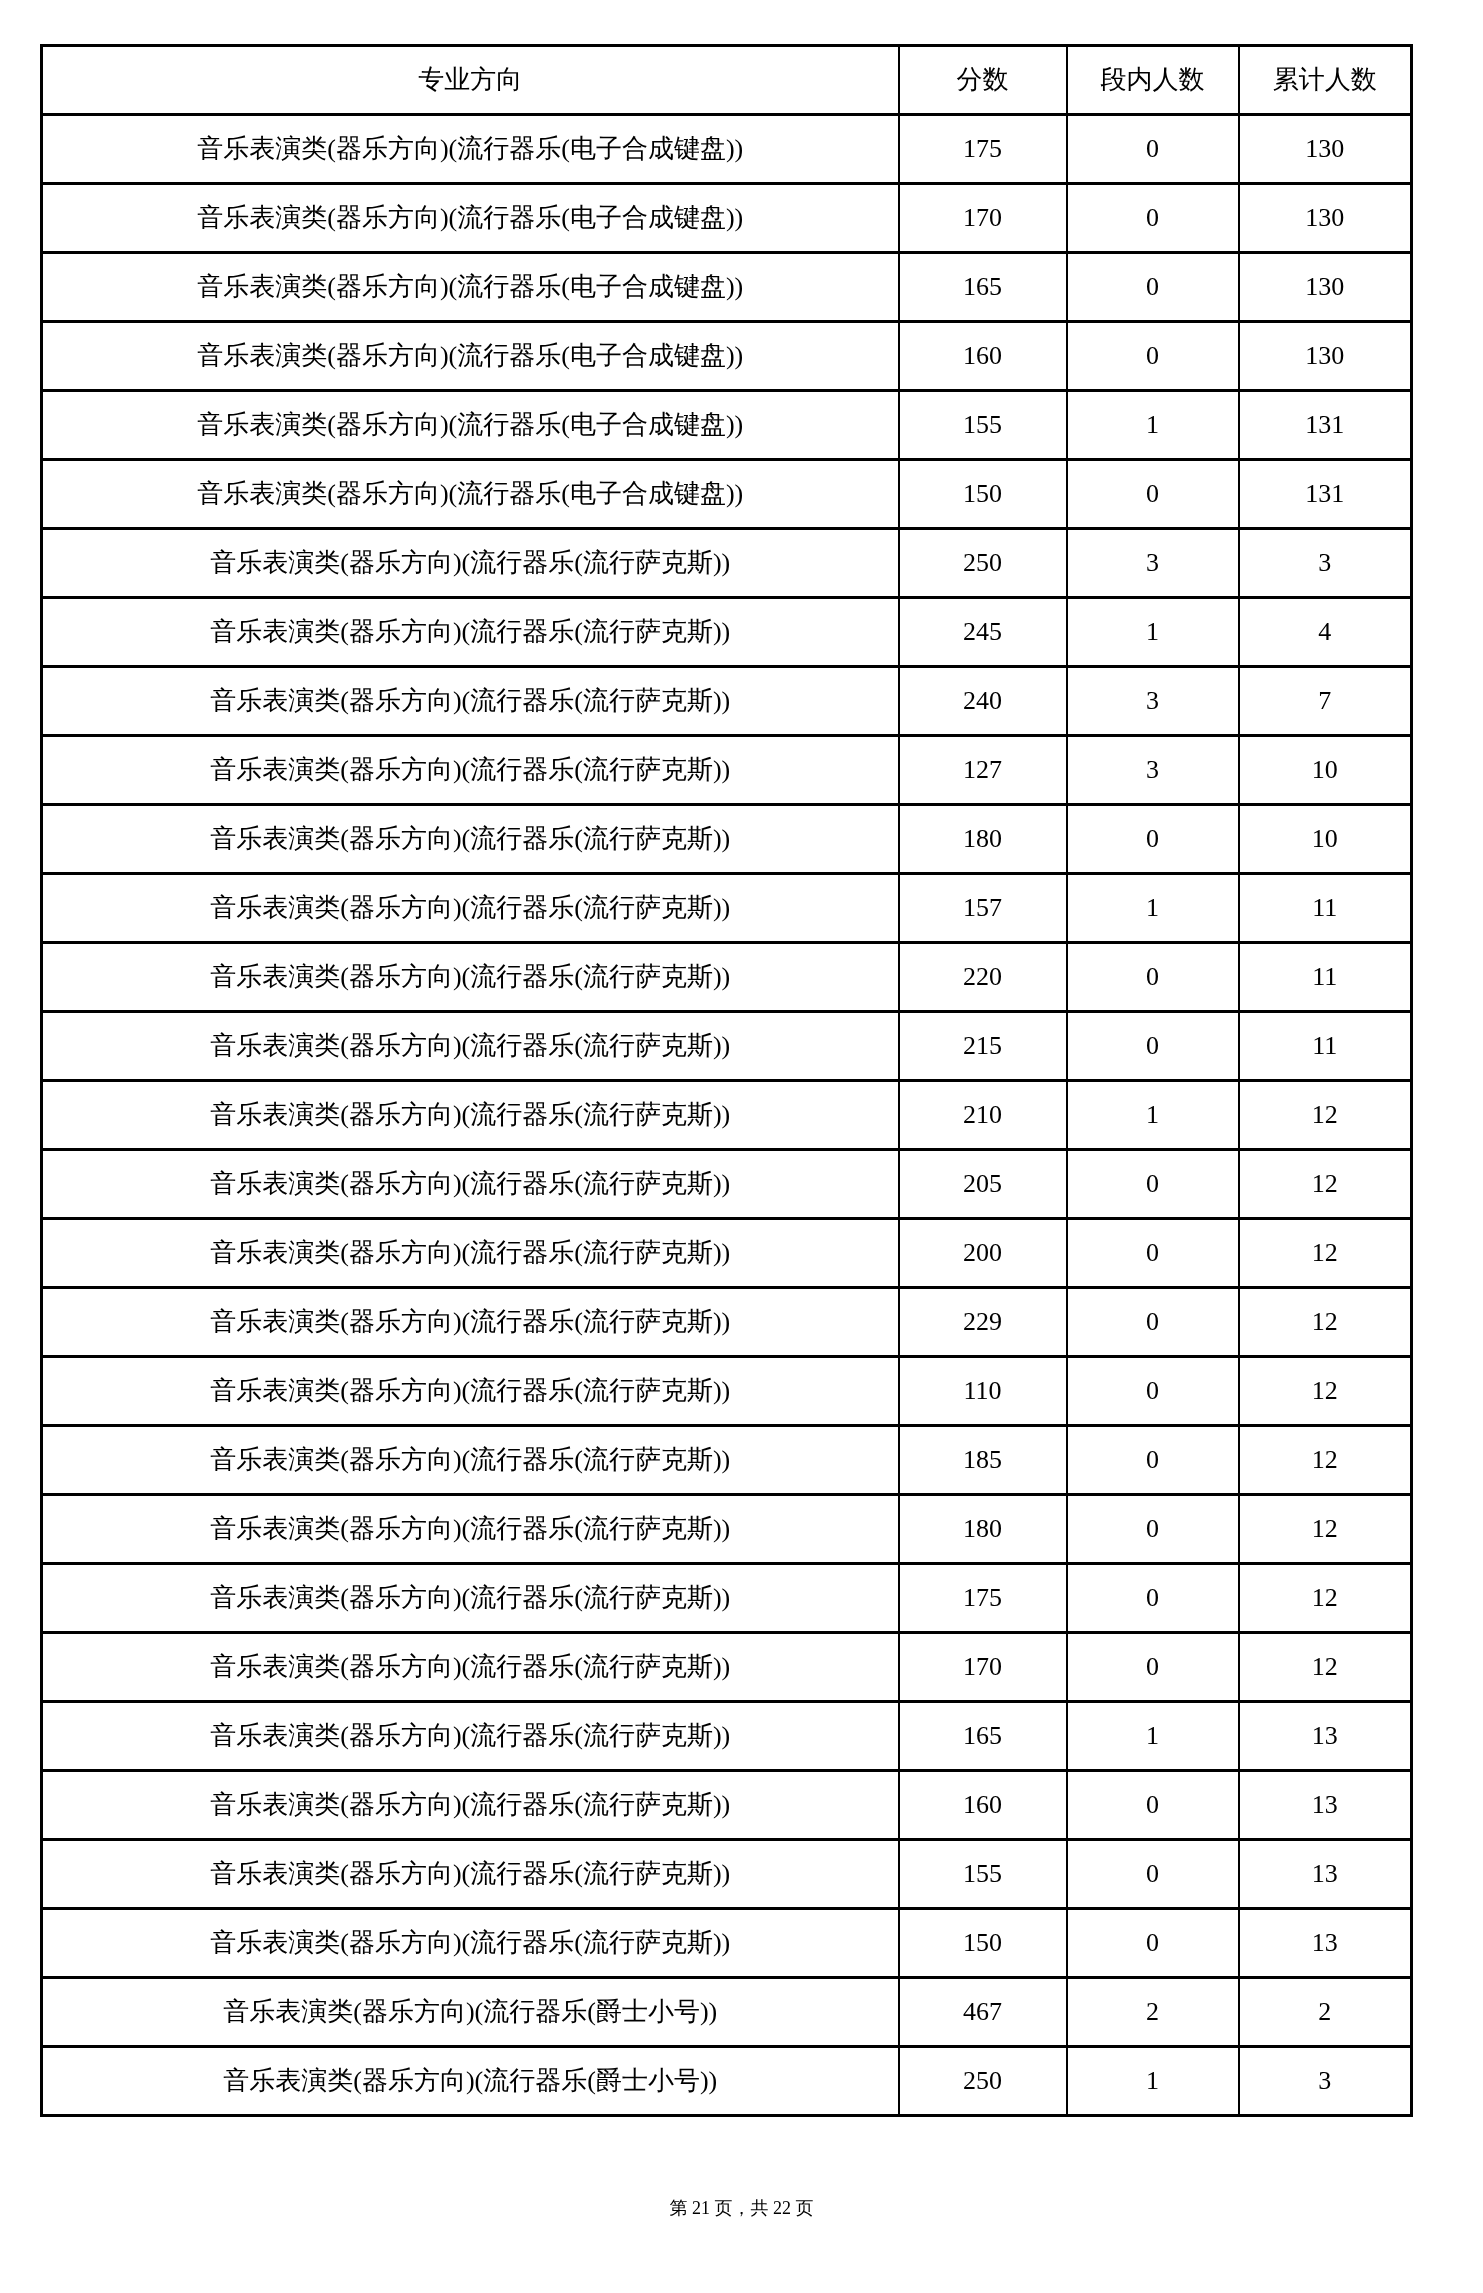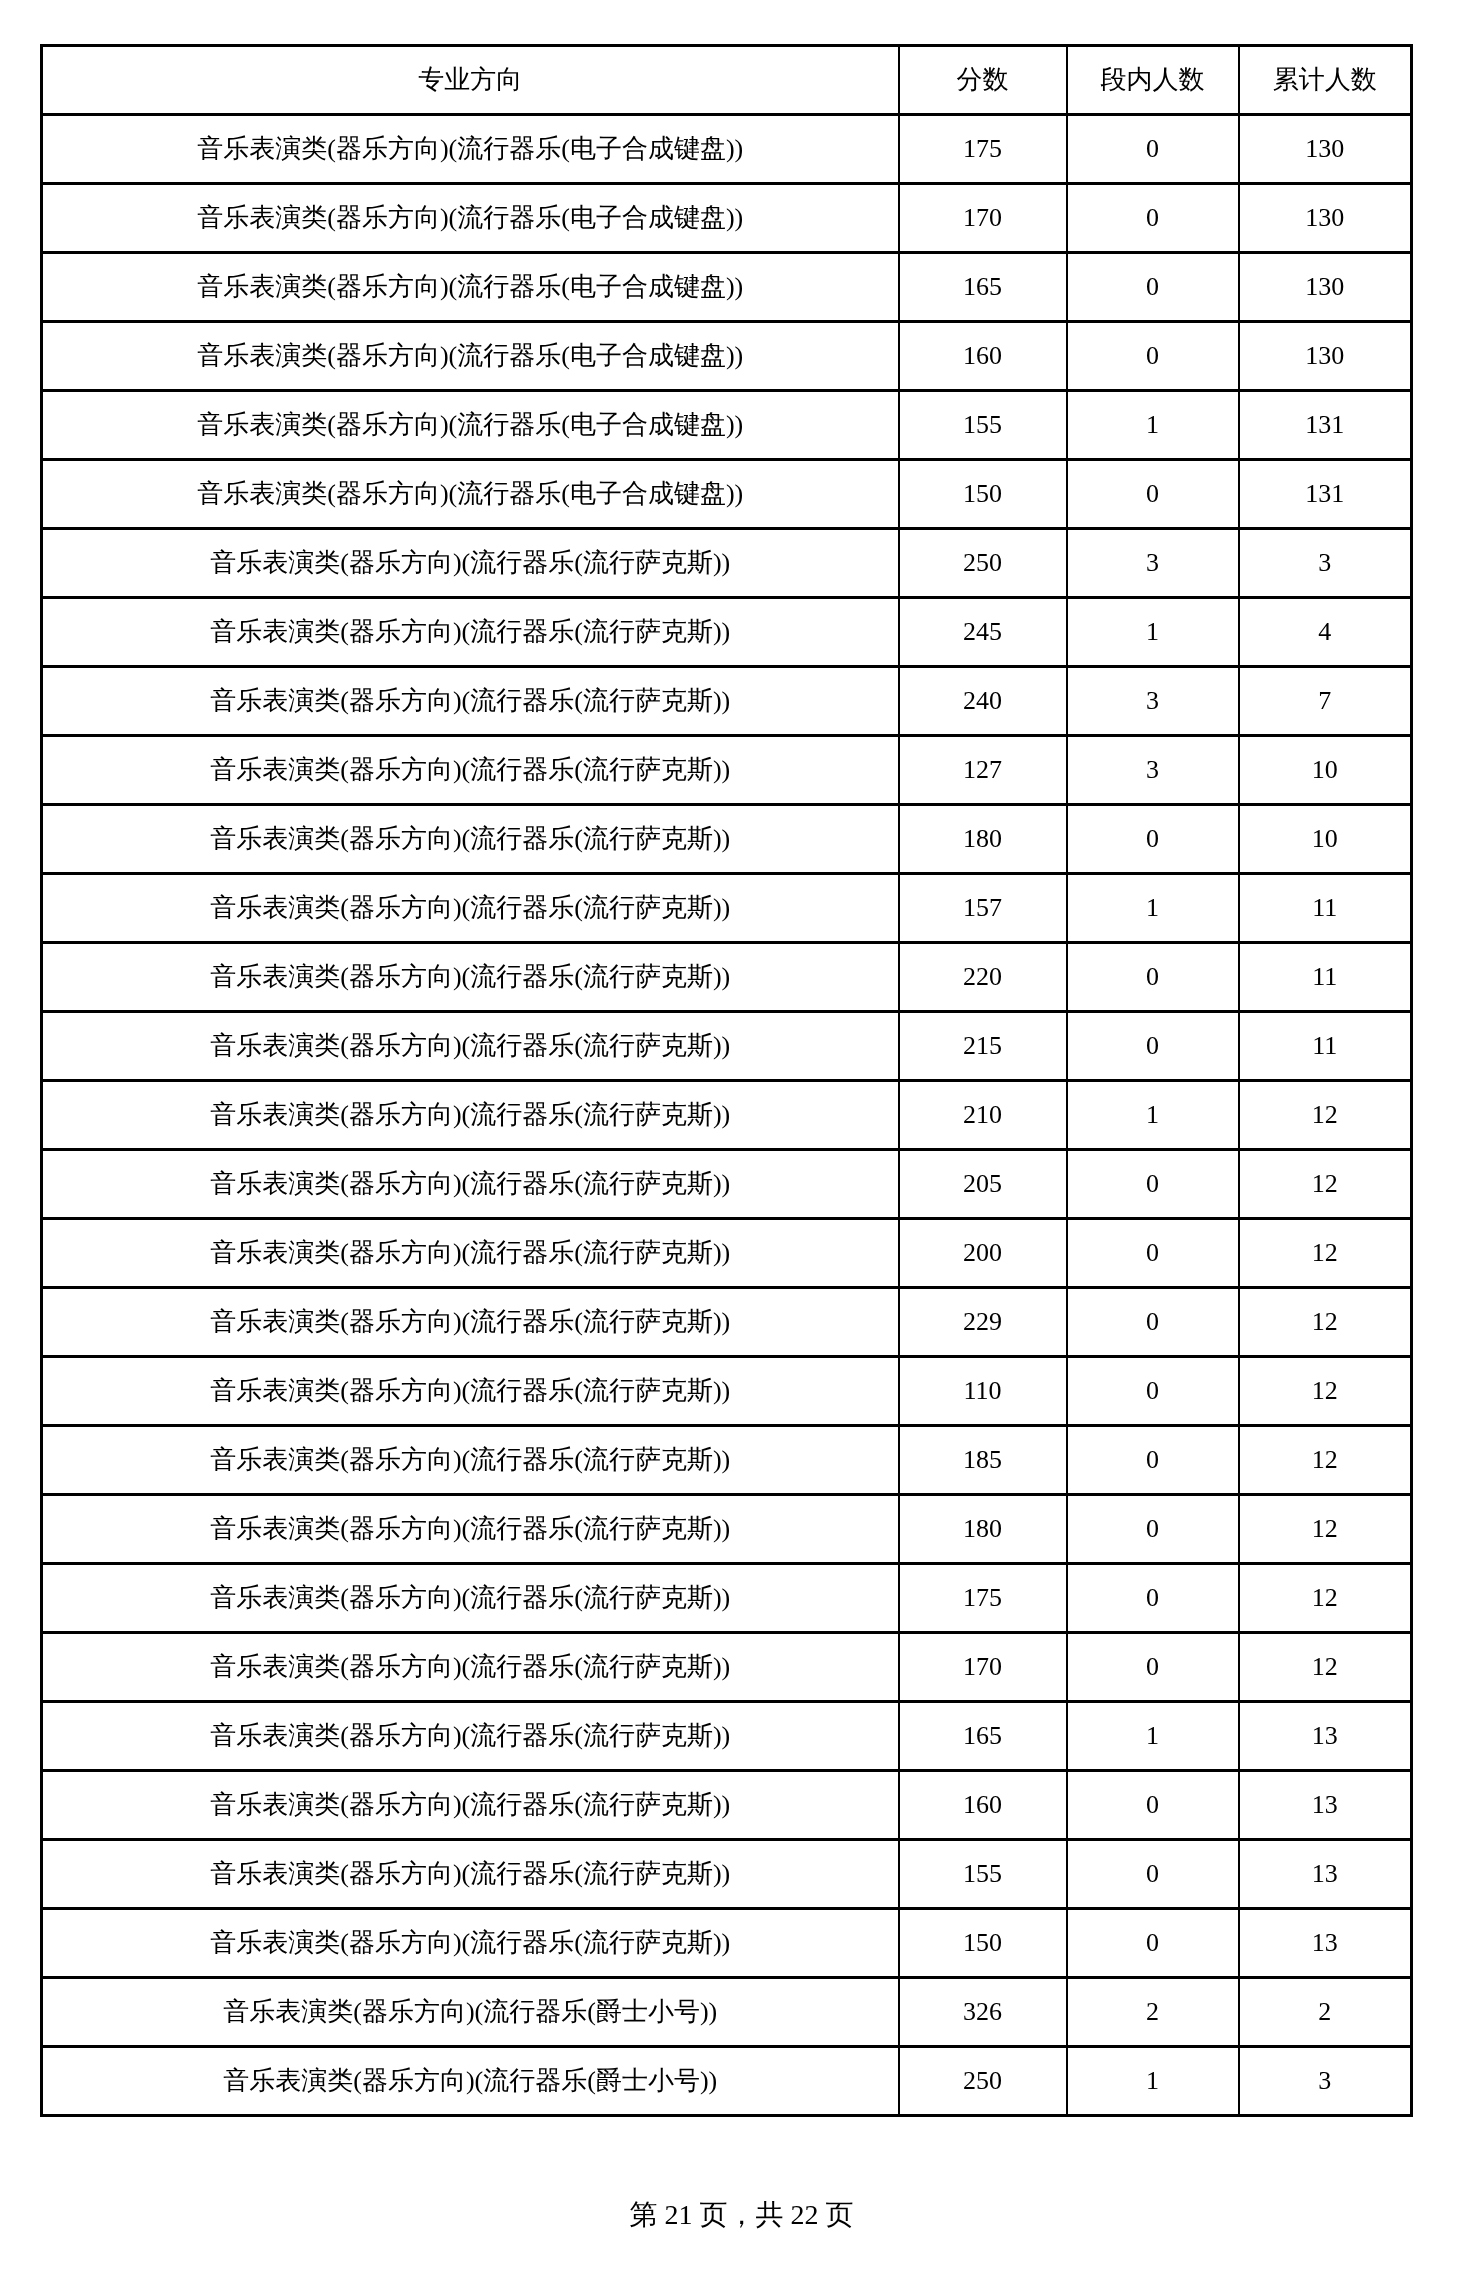--- a/index.html
+++ b/index.html
@@ -42,21 +42,21 @@
   .score-table th {
     font-weight: normal;
     font-size: 26px;
   }
   .page-footer {
     position: absolute;
     left: 0;
     top: 2196px;
     width: 100%;
     text-align: center;
-    font-size: 28px;
+    font-size: 18px;
     color: #000000;
   }
 </style>
 </head>
 <body>
 
 <div class="page">
   <table class="score-table">
     <colgroup>
       <col style="width:857px">
@@ -230,21 +230,21 @@
           <td>13</td>
         </tr>
         <tr>
           <td>音乐表演类(器乐方向)(流行器乐(流行萨克斯))</td>
           <td>150</td>
           <td>0</td>
           <td>13</td>
         </tr>
         <tr>
           <td>音乐表演类(器乐方向)(流行器乐(爵士小号))</td>
-          <td>326</td>
+          <td>467</td>
           <td>2</td>
           <td>2</td>
         </tr>
         <tr>
           <td>音乐表演类(器乐方向)(流行器乐(爵士小号))</td>
           <td>250</td>
           <td>1</td>
           <td>3</td>
         </tr>
       </tbody>

